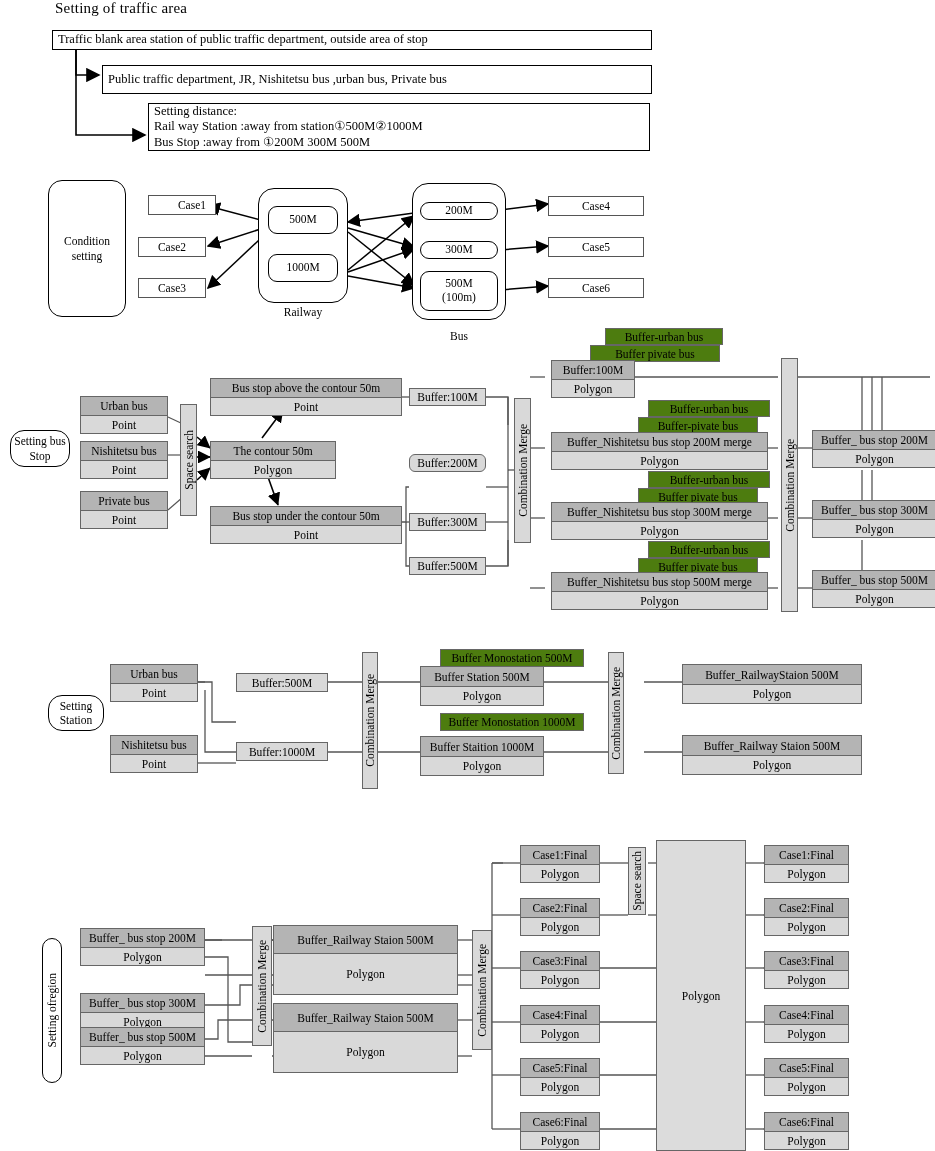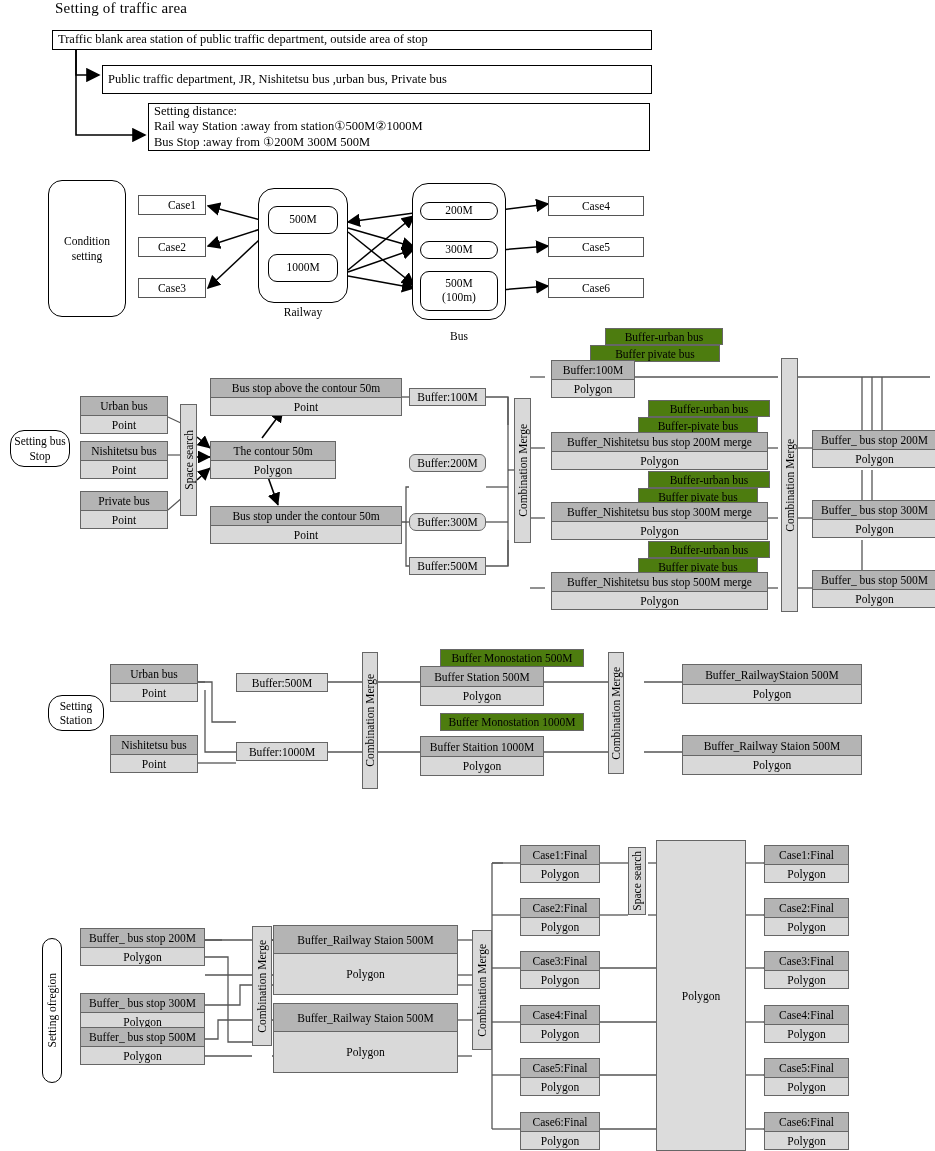--- a/index.html
+++ b/index.html
@@ -290,21 +290,21 @@
     <path d="M746,915 L764,915" stroke="#555" stroke-width="1.3" fill="none"></path>
     <path d="M746,968 L764,968" stroke="#555" stroke-width="1.3" fill="none"></path>
     <path d="M746,1022 L764,1022" stroke="#555" stroke-width="1.3" fill="none"></path>
     <path d="M746,1075 L764,1075" stroke="#555" stroke-width="1.3" fill="none"></path>
     <path d="M746,1129 L764,1129" stroke="#555" stroke-width="1.3" fill="none"></path>
   </svg>
 
   <div class="abs pill" style="left:48px;top:180px;width:78px;height:137px;">Condition
 setting</div>
 
-  <div class="abs caselabel" style="left:138px;top:195px;width:68px;height:20px;padding-left:20px;">Case1</div>
+  <div class="abs caselabel" style="left:148px;top:195px;width:68px;height:20px;padding-left:20px;">Case1</div>
   <div class="abs caselabel" style="left:138px;top:237px;width:68px;height:20px;">Case2</div>
   <div class="abs caselabel" style="left:138px;top:278px;width:68px;height:20px;">Case3</div>
 
   <div class="abs group" style="left:258px;top:188px;width:90px;height:115px;"></div>
   <div class="abs rbox" style="left:268px;top:206px;width:70px;height:28px;">500M</div>
   <div class="abs rbox" style="left:268px;top:254px;width:70px;height:28px;">1000M</div>
   <div class="abs grouptag" style="left:258px;top:306px;width:90px;">Railway</div>
 
   <div class="abs group" style="left:412px;top:183px;width:94px;height:137px;"></div>
   <div class="abs rbox" style="left:420px;top:202px;width:78px;height:18px;">200M</div>
@@ -346,21 +346,21 @@
     <div class="hd" style="height:18px;">Bus stop above the contour 50m</div>
     <div class="bd">Point</div>
   </div>
   <div class="abs node" style="left:210px;top:506px;width:192px;height:38px;">
     <div class="hd" style="height:18px;">Bus stop under the contour 50m</div>
     <div class="bd">Point</div>
   </div>
 
   <div class="abs sbox" style="left:409px;top:388px;width:77px;height:18px;">Buffer:100M</div>
   <div class="abs sbox" style="left:409px;top:454px;width:77px;height:18px;border-radius:6px;">Buffer:200M</div>
-  <div class="abs sbox" style="left:409px;top:513px;width:77px;height:18px;border-radius:7px;">Buffer:300M</div>
+  <div class="abs sbox" style="left:409px;top:513px;width:77px;height:18px;">Buffer:300M</div>
   <div class="abs sbox" style="left:409px;top:557px;width:77px;height:18px;">Buffer:500M</div>
 
   <div class="abs vbar" style="left:514px;top:398px;width:17px;height:145px;">
     <span>Combination Merge</span>
   </div>
 
   <div class="abs ovl" style="left:605px;top:328px;width:118px;height:17px;">Buffer‐urban bus</div>
   <div class="abs ovl" style="left:590px;top:345px;width:130px;height:17px;">Buffer pivate bus</div>
   <div class="abs node" style="left:551px;top:360px;width:84px;height:38px;">
     <div class="hd" style="height:18px;">Buffer:100M</div>

